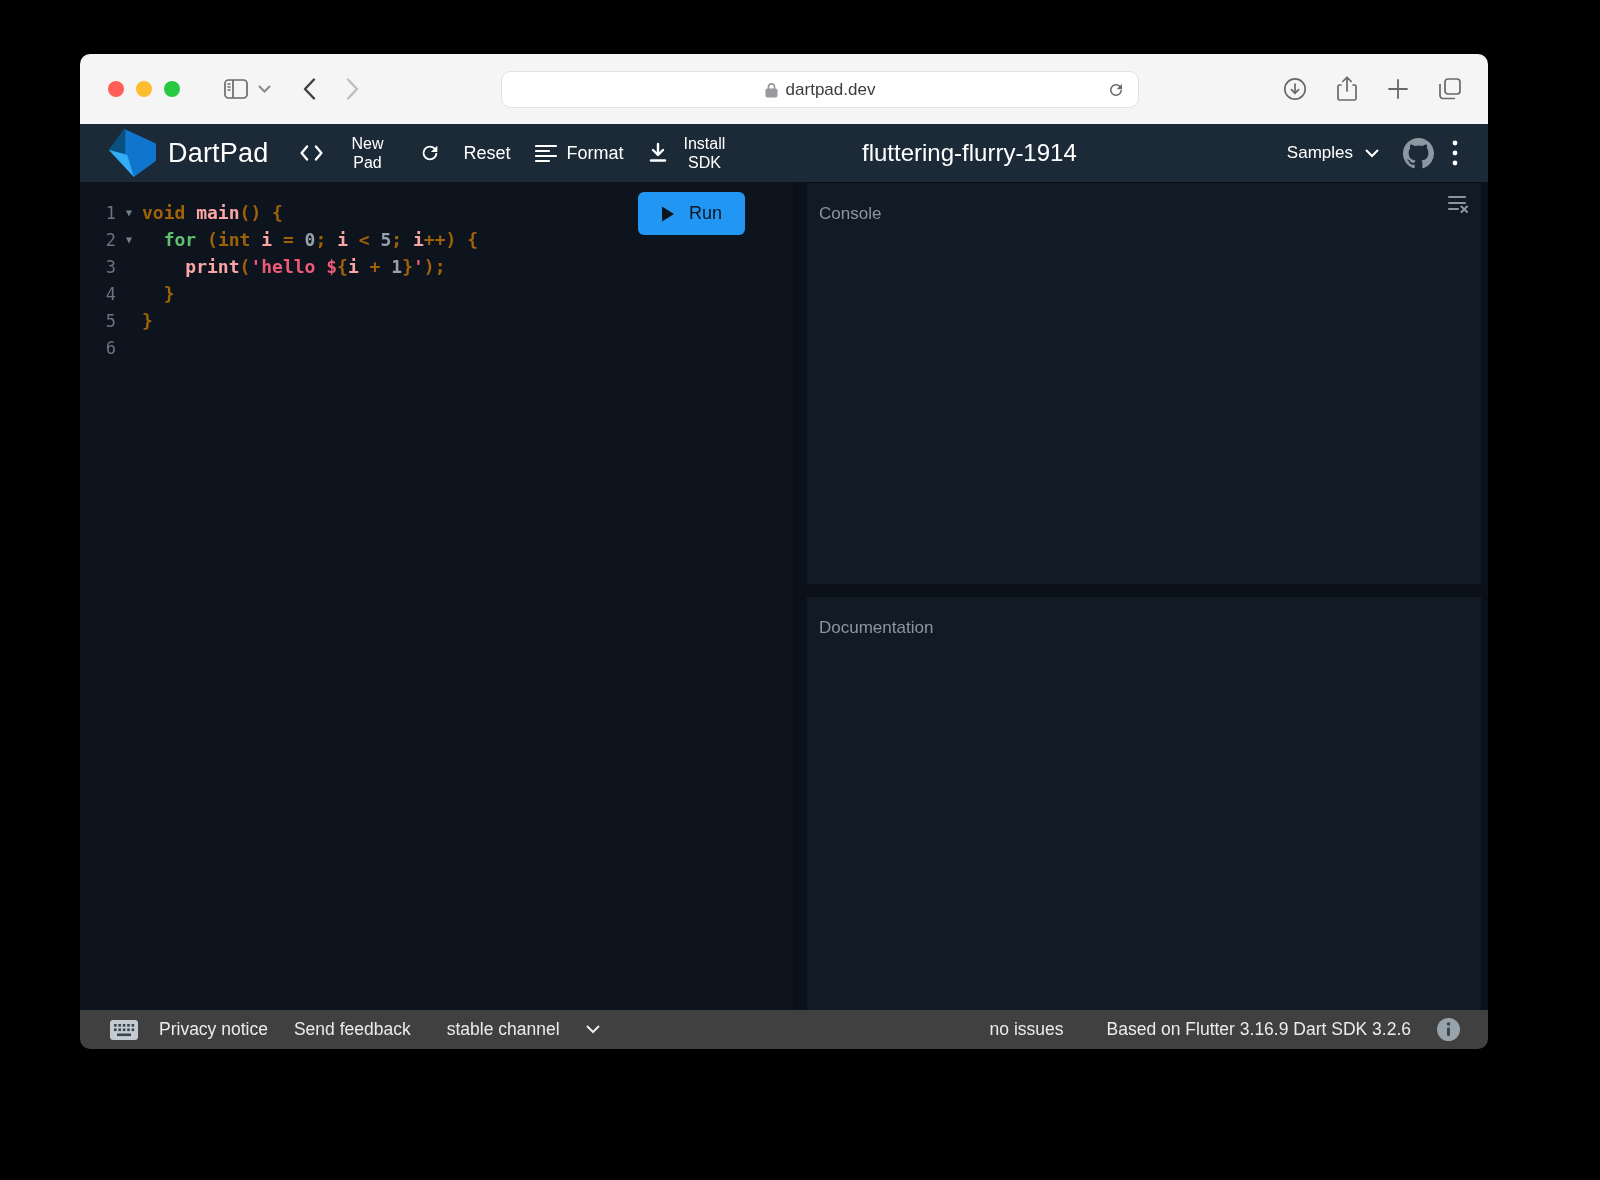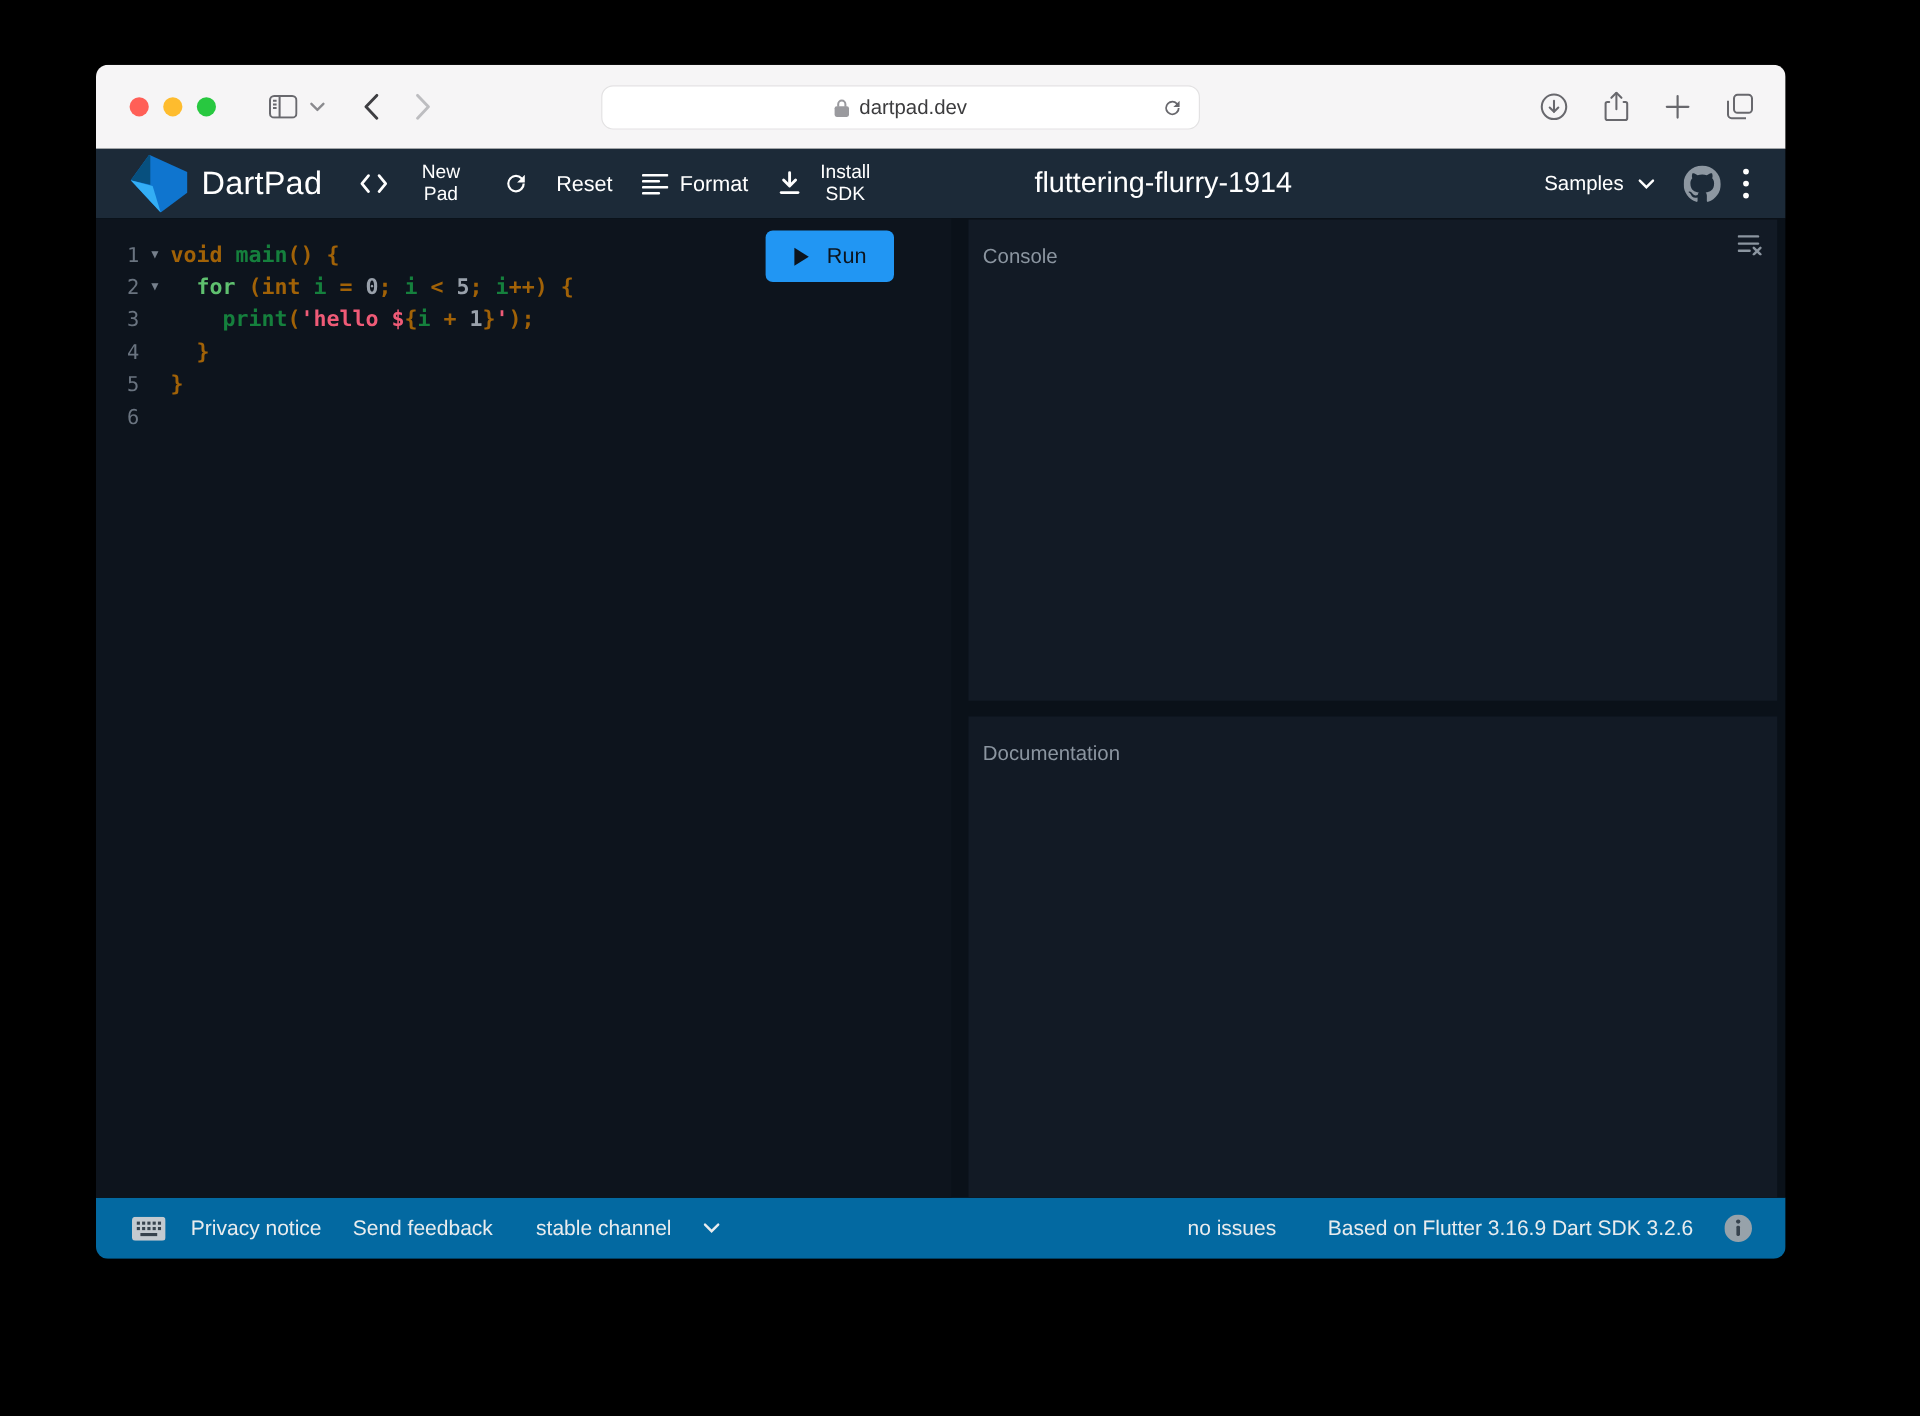--- a/index.html
+++ b/index.html
@@ -12,21 +12,21 @@
 
   
   .browser-bar { height:70px; background:#f6f5f6; display:flex; align-items:center;
                  position:relative; flex:0 0 auto; }
   .traffic { display:flex; gap:12px; margin-left:28px; }
   .traffic span { width:16px; height:16px; border-radius:50%; display:block; }
   .tl-red { background:#ff5f57; } .tl-yellow { background:#febc2e; } .tl-green { background:#28c840; }
   .chrome-icons { display:flex; align-items:center; color:#69696e; }
   .sidebar-group { margin-left:44px; display:flex; align-items:center; gap:10px; }
   .nav-group { margin-left:32px; display:flex; align-items:center; gap:30px; }
-  .urlbar { position:absolute; left:421px; top:17px; width:499px; height:37px;
+  .urlbar { position:absolute; left:421px; top:17px; width:638px; height:37px;
             background:#fff; border:1px solid #e3e2e3; border-radius:10px;
             display:flex; align-items:center; justify-content:center;
             font-size:17px; color:#3c3c3e; }
   .urlbar .reload { position:absolute; right:13px; top:8px; }
   .right-icons { position:absolute; right:26px; top:0; height:70px;
                  display:flex; align-items:center; gap:29px; }
 
   
   .app-header { height:58px; background:#1c2a38; display:flex; align-items:center;
                 position:relative; color:#fff; flex:0 0 auto; padding:0 26px; }
@@ -41,41 +41,41 @@
 
   
   .main { flex:1 1 auto; display:flex; background:#0a1119; position:relative; min-height:0; }
   .editor { width:713px; background:#0d141d; position:relative; padding-top:17px;
             font-family:"DejaVu Sans Mono", monospace; }
   .code-line { display:flex; height:27px; align-items:center; font-size:18px; font-weight:600; }
   .ln { width:36px; text-align:right; color:#6a7480; font-weight:500; font-size:17px; flex:0 0 auto; }
   .fold { width:26px; text-align:center; color:#76808c; font-size:10px; flex:0 0 auto; }
   .code { white-space:pre; }
   .tok-plain { color:#a16207; }
-  .tok-cyan  { color:#15803d; }
+  .tok-cyan  { color:#fca5a5; }
   .tok-green { color:#5fc06f; }
   .tok-pink  { color:#ef5b77; }
   .tok-num   { color:#99a1ab; }
 
   .run-btn { position:absolute; top:10px; right:48px; width:107px; height:43px;
              background:#2196f3; border:none; border-radius:6px; cursor:pointer;
              display:flex; align-items:center; justify-content:center; gap:14px;
              font-family:"Liberation Sans",sans-serif; font-size:18px; color:#0c141d; }
 
   .gap-v { width:14px; flex:0 0 auto; }
   .right-col { flex:1; margin-right:7px; display:flex; flex-direction:column; min-width:0; }
   .panel { background:#121a25; position:relative; }
   .console-panel { height:401px; margin-top:1px; }
   .gap-h { height:13px; flex:0 0 auto; }
   .doc-panel { flex:1; }
   .panel-title { padding:21px 12px; font-size:17px; color:#8b95a0; }
   .panel-tools { position:absolute; top:11px; right:12px; }
 
   
-  .footer { height:51px; background:#0369a1; flex:0 0 auto; display:flex; align-items:center;
+  .footer { height:39px; background:#404040; flex:0 0 auto; display:flex; align-items:center;
             padding:0 28px 0 30px; color:#e9ecee; font-size:17.5px; }
   .kbd-icon { margin-right:21px; display:flex; }
   .privacy { margin-right:26px; cursor:pointer; }
   .feedback { margin-right:36px; cursor:pointer; }
   .channel { display:flex; align-items:center; gap:26px; cursor:pointer; }
   .no-issues { margin-left:auto; }
   .version { margin-left:43px; }
   .info-wrap { margin-left:26px; display:flex; }
 
   svg { display:block; }

